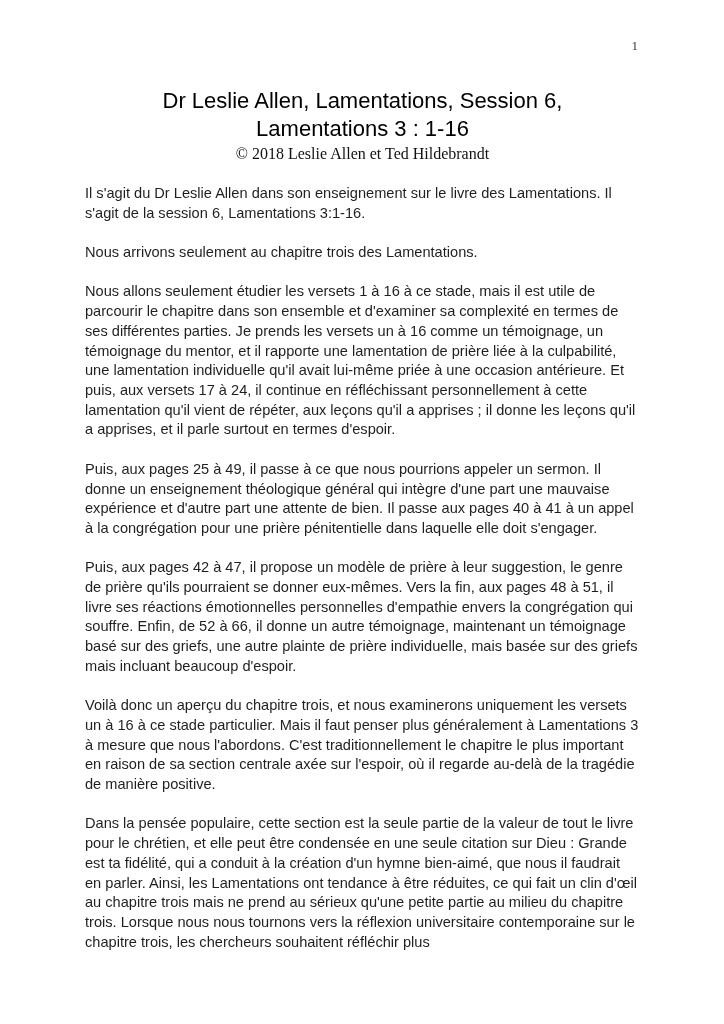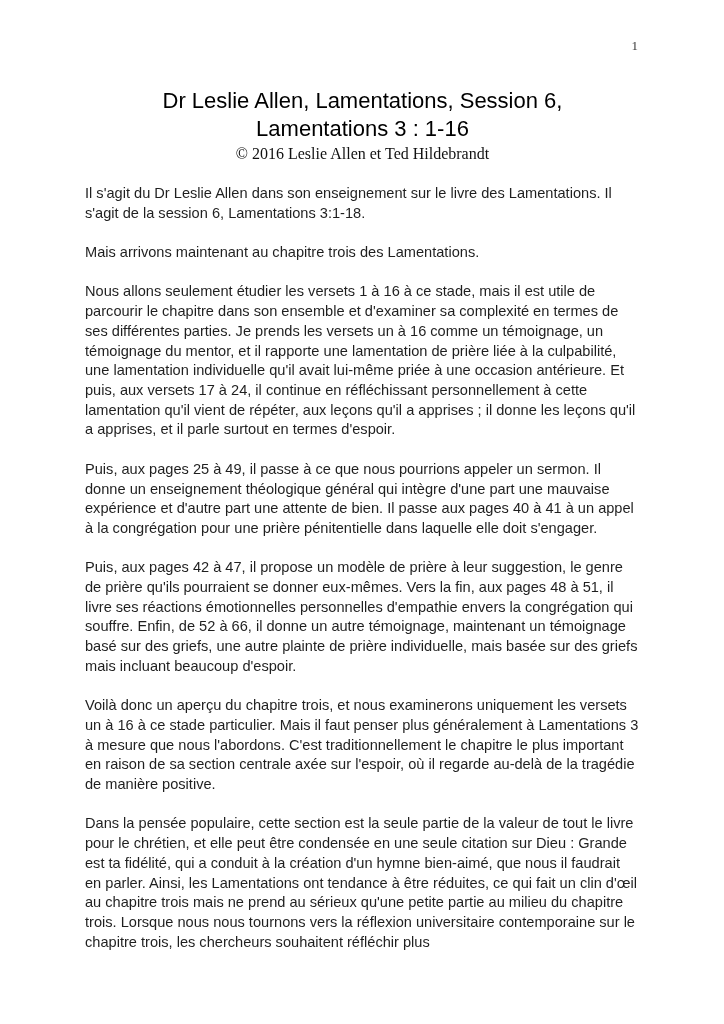--- a/index.html
+++ b/index.html
@@ -67,25 +67,25 @@
 
 <div class="page">
 
   <div class="page-number">1</div>
 
   <h1 class="doc-title">
     <span>Dr Leslie Allen, Lamentations, Session 6,</span>
     <span>Lamentations 3 : 1-16</span>
   </h1>
 
-  <div class="copyright">© 2016 Leslie Allen et Ted Hildebrandt</div>
+  <div class="copyright">© 2018 Leslie Allen et Ted Hildebrandt</div>
 
   <div class="body-text">
-    <p>Il s'agit du Dr Leslie Allen dans son enseignement sur le livre des Lamentations. Il s'agit de la session 6, Lamentations 3:1-18.</p>
-    <p>Mais arrivons maintenant au chapitre trois des Lamentations.</p>
+    <p>Il s'agit du Dr Leslie Allen dans son enseignement sur le livre des Lamentations. Il s'agit de la session 6, Lamentations 3:1-16.</p>
+    <p>Nous arrivons seulement au chapitre trois des Lamentations.</p>
     <p>Nous allons seulement étudier les versets 1 à 16 à ce stade, mais il est utile de parcourir le chapitre dans son ensemble et d'examiner sa complexité en termes de ses différentes parties. Je prends les versets un à 16 comme un témoignage, un témoignage du mentor, et il rapporte une lamentation de prière liée à la culpabilité, une lamentation individuelle qu'il avait lui-même priée à une occasion antérieure. Et puis, aux versets 17 à 24, il continue en réfléchissant personnellement à cette lamentation qu'il vient de répéter, aux leçons qu'il a apprises ; il donne les leçons qu'il a apprises, et il parle surtout en termes d'espoir.</p>
     <p>Puis, aux pages 25 à 49, il passe à ce que nous pourrions appeler un sermon. Il donne un enseignement théologique général qui intègre d'une part une mauvaise expérience et d'autre part une attente de bien. Il passe aux pages 40 à 41 à un appel à la congrégation pour une prière pénitentielle dans laquelle elle doit s'engager.</p>
     <p>Puis, aux pages 42 à 47, il propose un modèle de prière à leur suggestion, le genre de prière qu'ils pourraient se donner eux-mêmes. Vers la fin, aux pages 48 à 51, il livre ses réactions émotionnelles personnelles d'empathie envers la congrégation qui souffre. Enfin, de 52 à 66, il donne un autre témoignage, maintenant un témoignage basé sur des griefs, une autre plainte de prière individuelle, mais basée sur des griefs mais incluant beaucoup d'espoir.</p>
     <p>Voilà donc un aperçu du chapitre trois, et nous examinerons uniquement les versets un à 16 à ce stade particulier. Mais il faut penser plus généralement à Lamentations 3 à mesure que nous l'abordons. C'est traditionnellement le chapitre le plus important en raison de sa section centrale axée sur l'espoir, où il regarde au-delà de la tragédie de manière positive.</p>
     <p>Dans la pensée populaire, cette section est la seule partie de la valeur de tout le livre pour le chrétien, et elle peut être condensée en une seule citation sur Dieu : Grande est ta fidélité, qui a conduit à la création d'un hymne bien-aimé, que nous il faudrait en parler. Ainsi, les Lamentations ont tendance à être réduites, ce qui fait un clin d'œil au chapitre trois mais ne prend au sérieux qu'une petite partie au milieu du chapitre trois. Lorsque nous nous tournons vers la réflexion universitaire contemporaine sur le chapitre trois, les chercheurs souhaitent réfléchir plus</p>
   </div>
 
 </div>
 
 </body></html>

